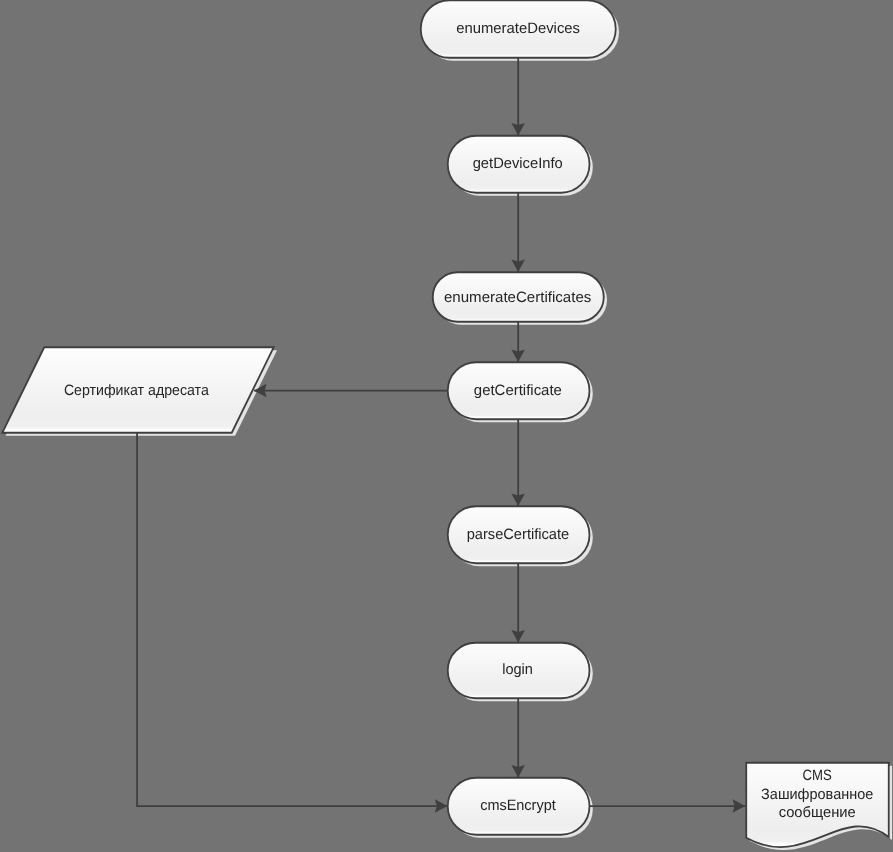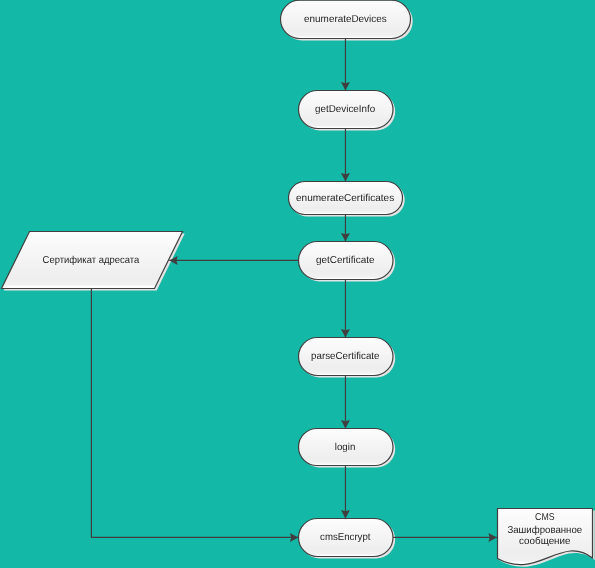--- a/index.html
+++ b/index.html
@@ -1,20 +1,20 @@
 <!DOCTYPE html>
 <html><head>
 <meta charset="utf-8">
 <style>
   html,body{margin:0;padding:0;background:#ffffff;}
   body{width:595px;height:568px;overflow:hidden;
        font-family:"Liberation Sans",sans-serif;
        -webkit-font-smoothing:antialiased;
        text-rendering:geometricPrecision;}
-  #canvas{position:relative;width:595px;height:568px;background:#14b8a6;}
+  #canvas{position:relative;width:595px;height:568px;background:#737373;}
   #diagram{position:absolute;left:0;top:0;width:595px;height:568px;}
   .node-label{font-family:"Liberation Sans",sans-serif;font-size:10px;fill:#242424;}
   #diagram{transform:translateZ(0);}
 </style>
 </head>
 <body>
 
 <div id="canvas">
   <svg id="diagram" width="595" height="568" viewBox="0 0 595 568" xmlns="http://www.w3.org/2000/svg">
       <defs>

